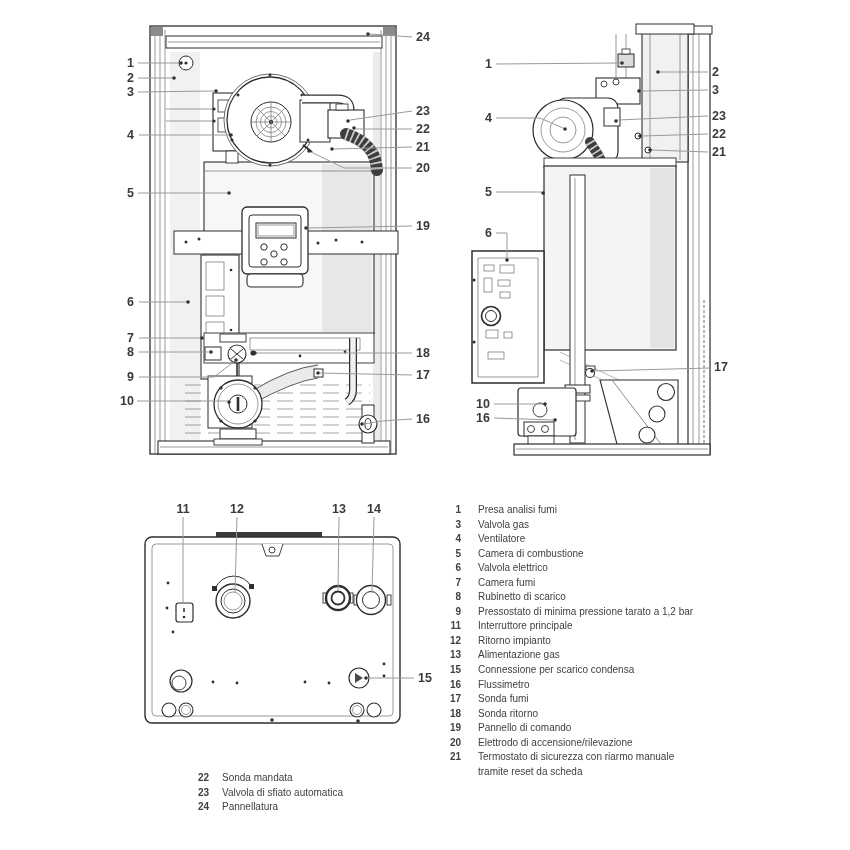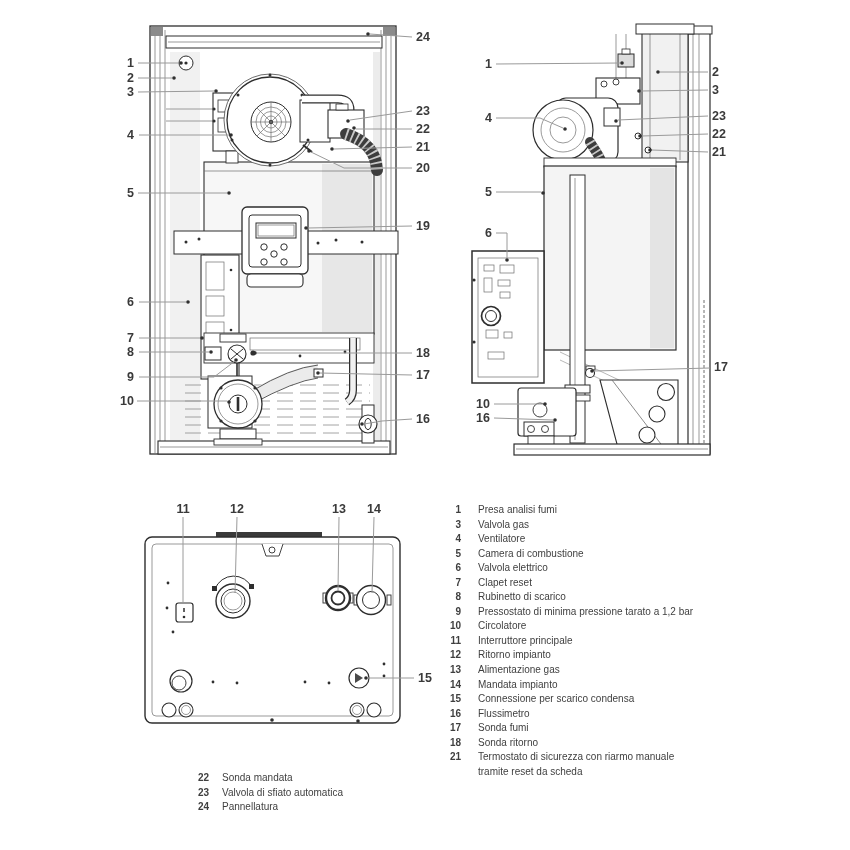--- a/index.html
+++ b/index.html
@@ -467,32 +467,32 @@
     <text x="418" y="682">15</text>
   </g>
 </svg>
 
 <div class="legend legend-main">
   <div class="lrow"><span class="num">1</span><span class="lbl">Presa analisi fumi</span></div>
   <div class="lrow"><span class="num">3</span><span class="lbl">Valvola gas</span></div>
   <div class="lrow"><span class="num">4</span><span class="lbl">Ventilatore</span></div>
   <div class="lrow"><span class="num">5</span><span class="lbl">Camera di combustione</span></div>
   <div class="lrow"><span class="num">6</span><span class="lbl">Valvola elettrico</span></div>
-  <div class="lrow"><span class="num">7</span><span class="lbl">Clapet reset</span></div>
+  <div class="lrow"><span class="num">7</span><span class="lbl">Camera fumi</span></div>
   <div class="lrow"><span class="num">8</span><span class="lbl">Rubinetto di scarico</span></div>
   <div class="lrow"><span class="num">9</span><span class="lbl">Pressostato di minima pressione tarato a 1,2 bar</span></div>
-  <div class="lrow"><span class="num">10</span><span class="lbl">Circolatore</span></div>
   <div class="lrow"><span class="num">11</span><span class="lbl">Interruttore principale</span></div>
   <div class="lrow"><span class="num">12</span><span class="lbl">Ritorno impianto</span></div>
   <div class="lrow"><span class="num">13</span><span class="lbl">Alimentazione gas</span></div>
-  <div class="lrow"><span class="num">14</span><span class="lbl">Mandata impianto</span></div>
   <div class="lrow"><span class="num">15</span><span class="lbl">Connessione per scarico condensa</span></div>
   <div class="lrow"><span class="num">16</span><span class="lbl">Flussimetro</span></div>
   <div class="lrow"><span class="num">17</span><span class="lbl">Sonda fumi</span></div>
   <div class="lrow"><span class="num">18</span><span class="lbl">Sonda ritorno</span></div>
+  <div class="lrow"><span class="num">19</span><span class="lbl">Pannello di comando</span></div>
+  <div class="lrow"><span class="num">20</span><span class="lbl">Elettrodo di accensione/rilevazione</span></div>
   <div class="lrow"><span class="num">21</span><span class="lbl">Termostato di sicurezza con riarmo manuale</span>
     <div class="lbl2">tramite reset da scheda</div>
   </div>
 </div>
 
 <div class="legend legend-bottom">
   <div class="lrow"><span class="num">22</span><span class="lbl">Sonda mandata</span></div>
   <div class="lrow"><span class="num">23</span><span class="lbl">Valvola di sfiato automatica</span></div>
   <div class="lrow"><span class="num">24</span><span class="lbl">Pannellatura</span></div>
 </div>

